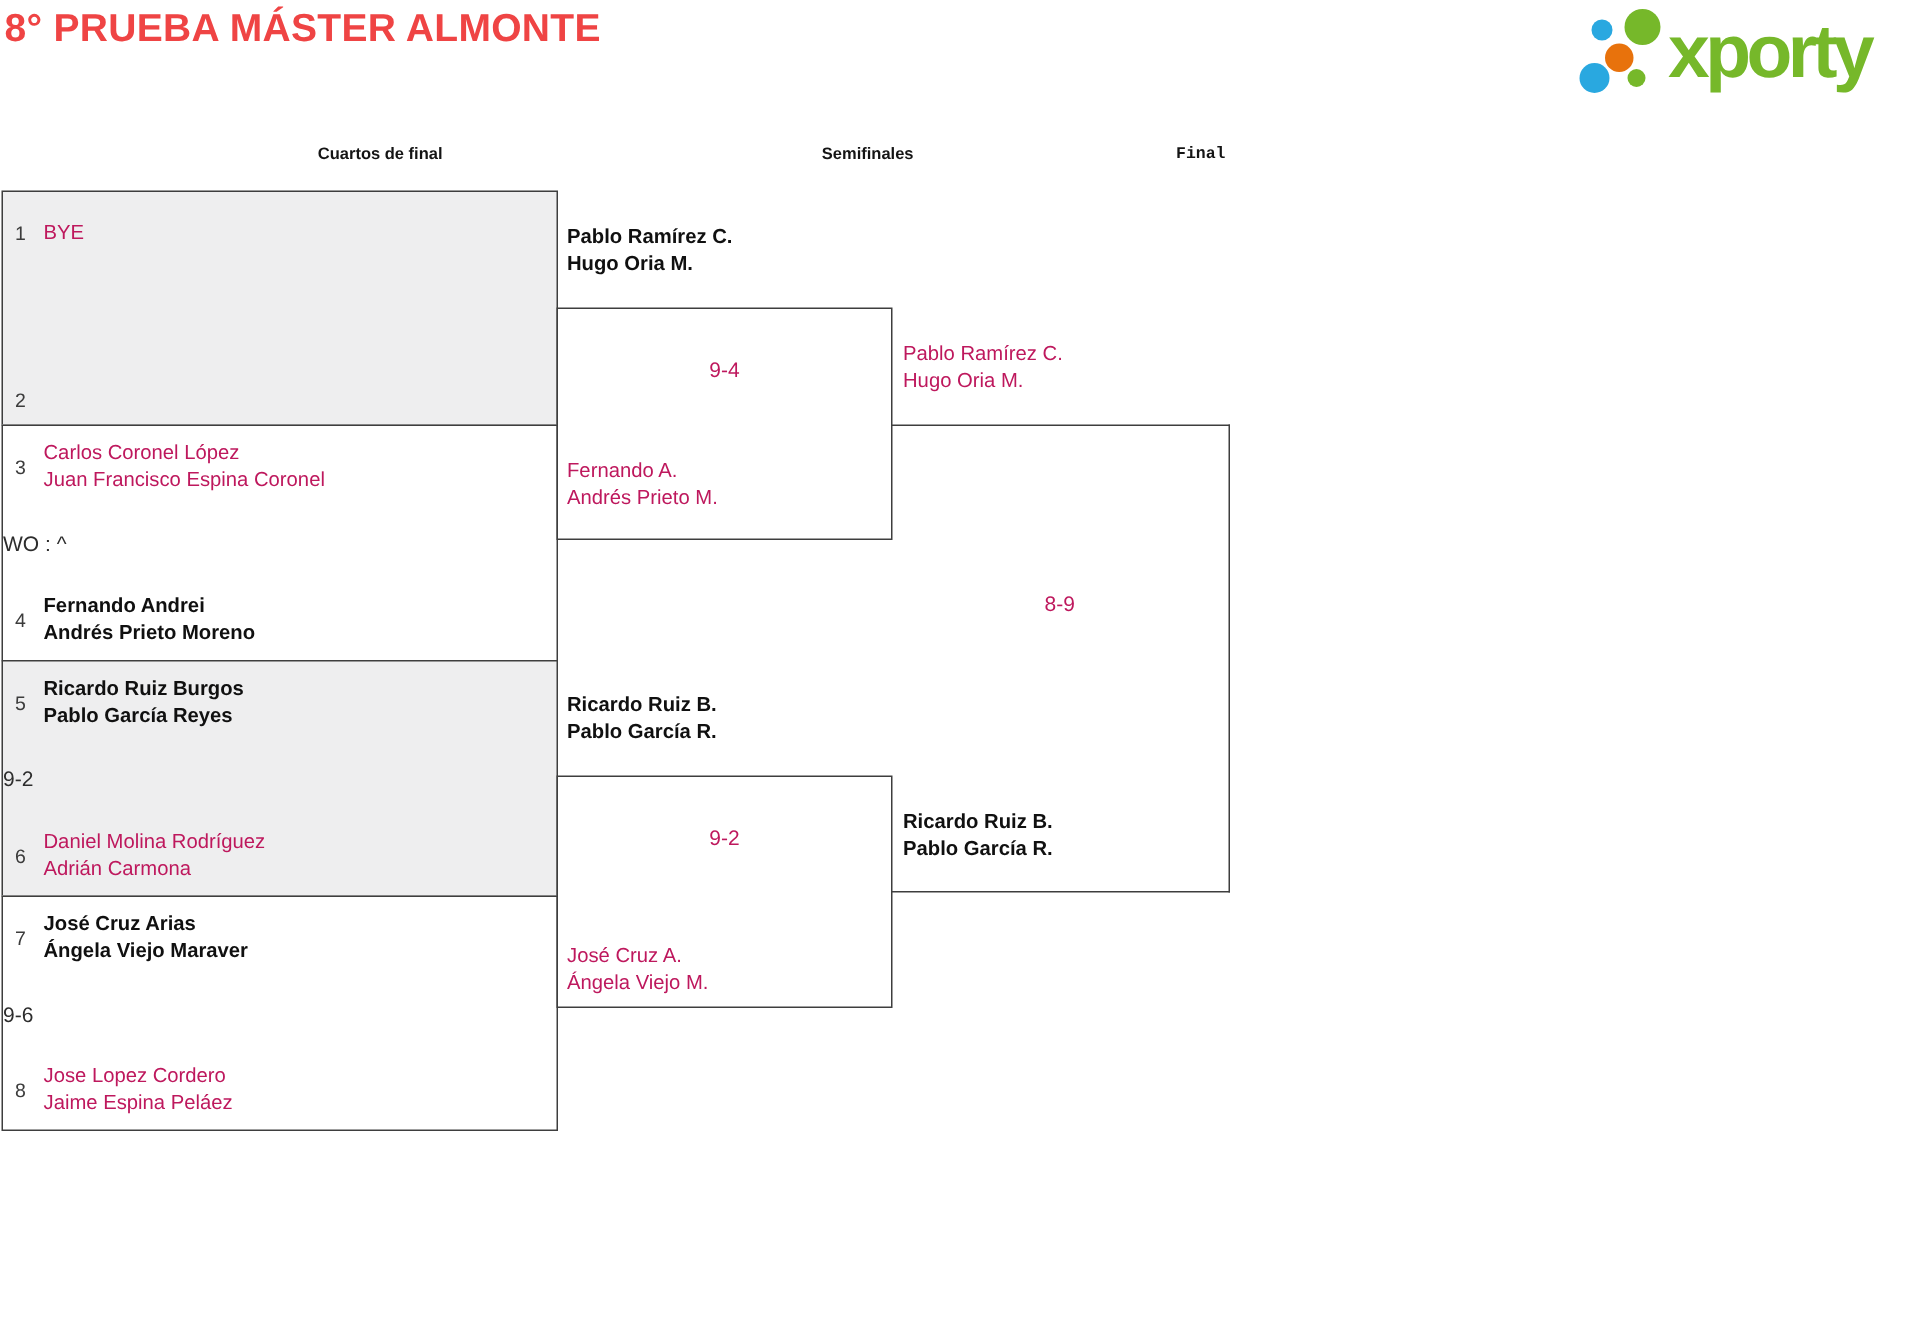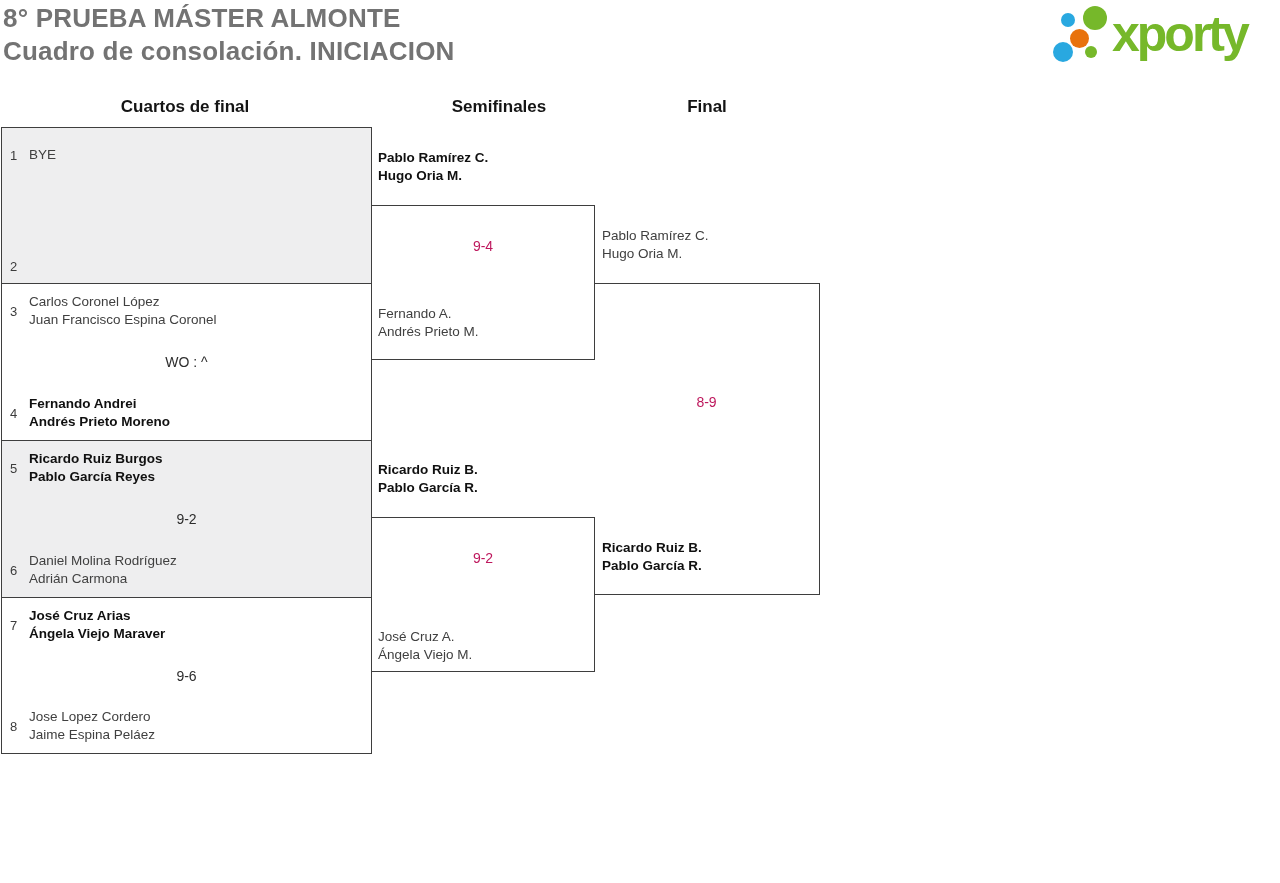--- a/index.html
+++ b/index.html
@@ -2,68 +2,67 @@
 <html><head>
 <meta charset="utf-8">
 <style>
   * { box-sizing: border-box; margin: 0; padding: 0; }
   html,body { background: #ffffff; }
   body { font-family: "Liberation Sans", sans-serif; }
   .canvas { position: relative; width: 1280px; height: 883px; background: #ffffff; overflow: hidden; }
 
   
   .title { position: absolute; left: 3px; top: 2px; font-size: 26px; font-weight: 600;
-           color: #737373; line-height: 33px; letter-spacing: 0.2px; }
+           color: #ef4444; line-height: 33px; letter-spacing: 0.2px; }
 
   
   .logo { position: absolute; left: 1050px; top: 2px; width: 226px; height: 72px; cursor: pointer; }
   .dot { position: absolute; border-radius: 50%; }
   .dot-blue-small   { left: 11px; top: 11px; width: 14px; height: 14px; background: #29a8e0; }
   .dot-green-large  { left: 33px; top:  4px; width: 24px; height: 24px; background: #76b82a; }
   .dot-orange       { left: 20px; top: 27px; width: 19px; height: 19px; background: #e8720c; }
   .dot-blue-large   { left:  3px; top: 40px; width: 20px; height: 20px; background: #29a8e0; }
   .dot-green-small  { left: 35px; top: 44px; width: 12px; height: 12px; background: #76b82a; }
   .logo-text { position: absolute; left: 62px; top: -4px; line-height: 72px;
                font-size: 50px; font-weight: bold; letter-spacing: -3px; color: #76b82a; }
 
   
-  .col-header { position: absolute; top: 97px; width: 220px; text-align: center;
-                font-size: 17px; font-weight: 700; color: #141414; }
-  .ch-qf { left: 75px; }  .ch-sf { left: 389px; }  .ch-f { left: 597px; }
+  .col-header { position: absolute; top: 97px; width: 220px; text-align: right;
+                font-size: 11px; font-weight: 700; color: #141414; }
+  .ch-qf { left: 75px; }  .ch-sf { left: 389px; }  .ch-f { left: 597px; font-family: Liberation Mono, monospace; }
 
   
   .qf-box { position: absolute; left: 1px; width: 371px; border: 1px solid #3e3e3e; background: #ffffff; }
   .qf-box.grey { background: #eeeeef; }
   .team { position: absolute; left: 8px; right: 6px; display: flex; align-items: center; }
   .team-top { top: 9px; }
   .team-bottom { bottom: 9px; }
   .num { flex: 0 0 19px; width: 19px; font-size: 13px; color: #3c3c3c; }
   .names { display: flex; flex-direction: column; justify-content: center; min-height: 36px; }
-  .nline { display: block; font-size: 13.5px; line-height: 18px; color: #404040; white-space: nowrap; }
+  .nline { display: block; font-size: 13.5px; line-height: 18px; color: #be185d; white-space: nowrap; }
   .winner .nline { font-weight: 700; color: #101010; }
   .qf-score { position: absolute; left: 0; right: 0; top: 50%; transform: translateY(-50%);
-              text-align: center; font-size: 14px; color: #2d2d2d; }
+              font-size: 14px; color: #2d2d2d; }
 
   
   .adv-box { position: absolute; border: 1px solid #3e3e3e; border-left: none; background: transparent; }
   .sf-1   { left: 371px; top: 205px; width: 224px; height: 155px; border-left: 1px solid #3e3e3e; }
   .sf-2   { left: 371px; top: 517px; width: 224px; height: 155px; border-left: 1px solid #3e3e3e; }
   .final-box { left: 594px; top: 283px; width: 226px; height: 312px; }
   .label { position: absolute; }
   .adv-score { position: absolute; left: 0; right: 0; text-align: center; transform: translateY(-50%);
                font-size: 14px; color: #be185d; }
 </style>
 </head>
 <body>
 
 <div class="canvas">
 
   <div class="title">
     <div>8° PRUEBA MÁSTER ALMONTE</div>
-    <div>Cuadro de consolación. INICIACION</div>
   </div>
 
   <div class="logo">
     <span class="dot dot-blue-small"></span>
     <span class="dot dot-green-large"></span>
     <span class="dot dot-orange"></span>
     <span class="dot dot-blue-large"></span>
     <span class="dot dot-green-small"></span>
     <span class="logo-text">xporty</span>
   </div>

